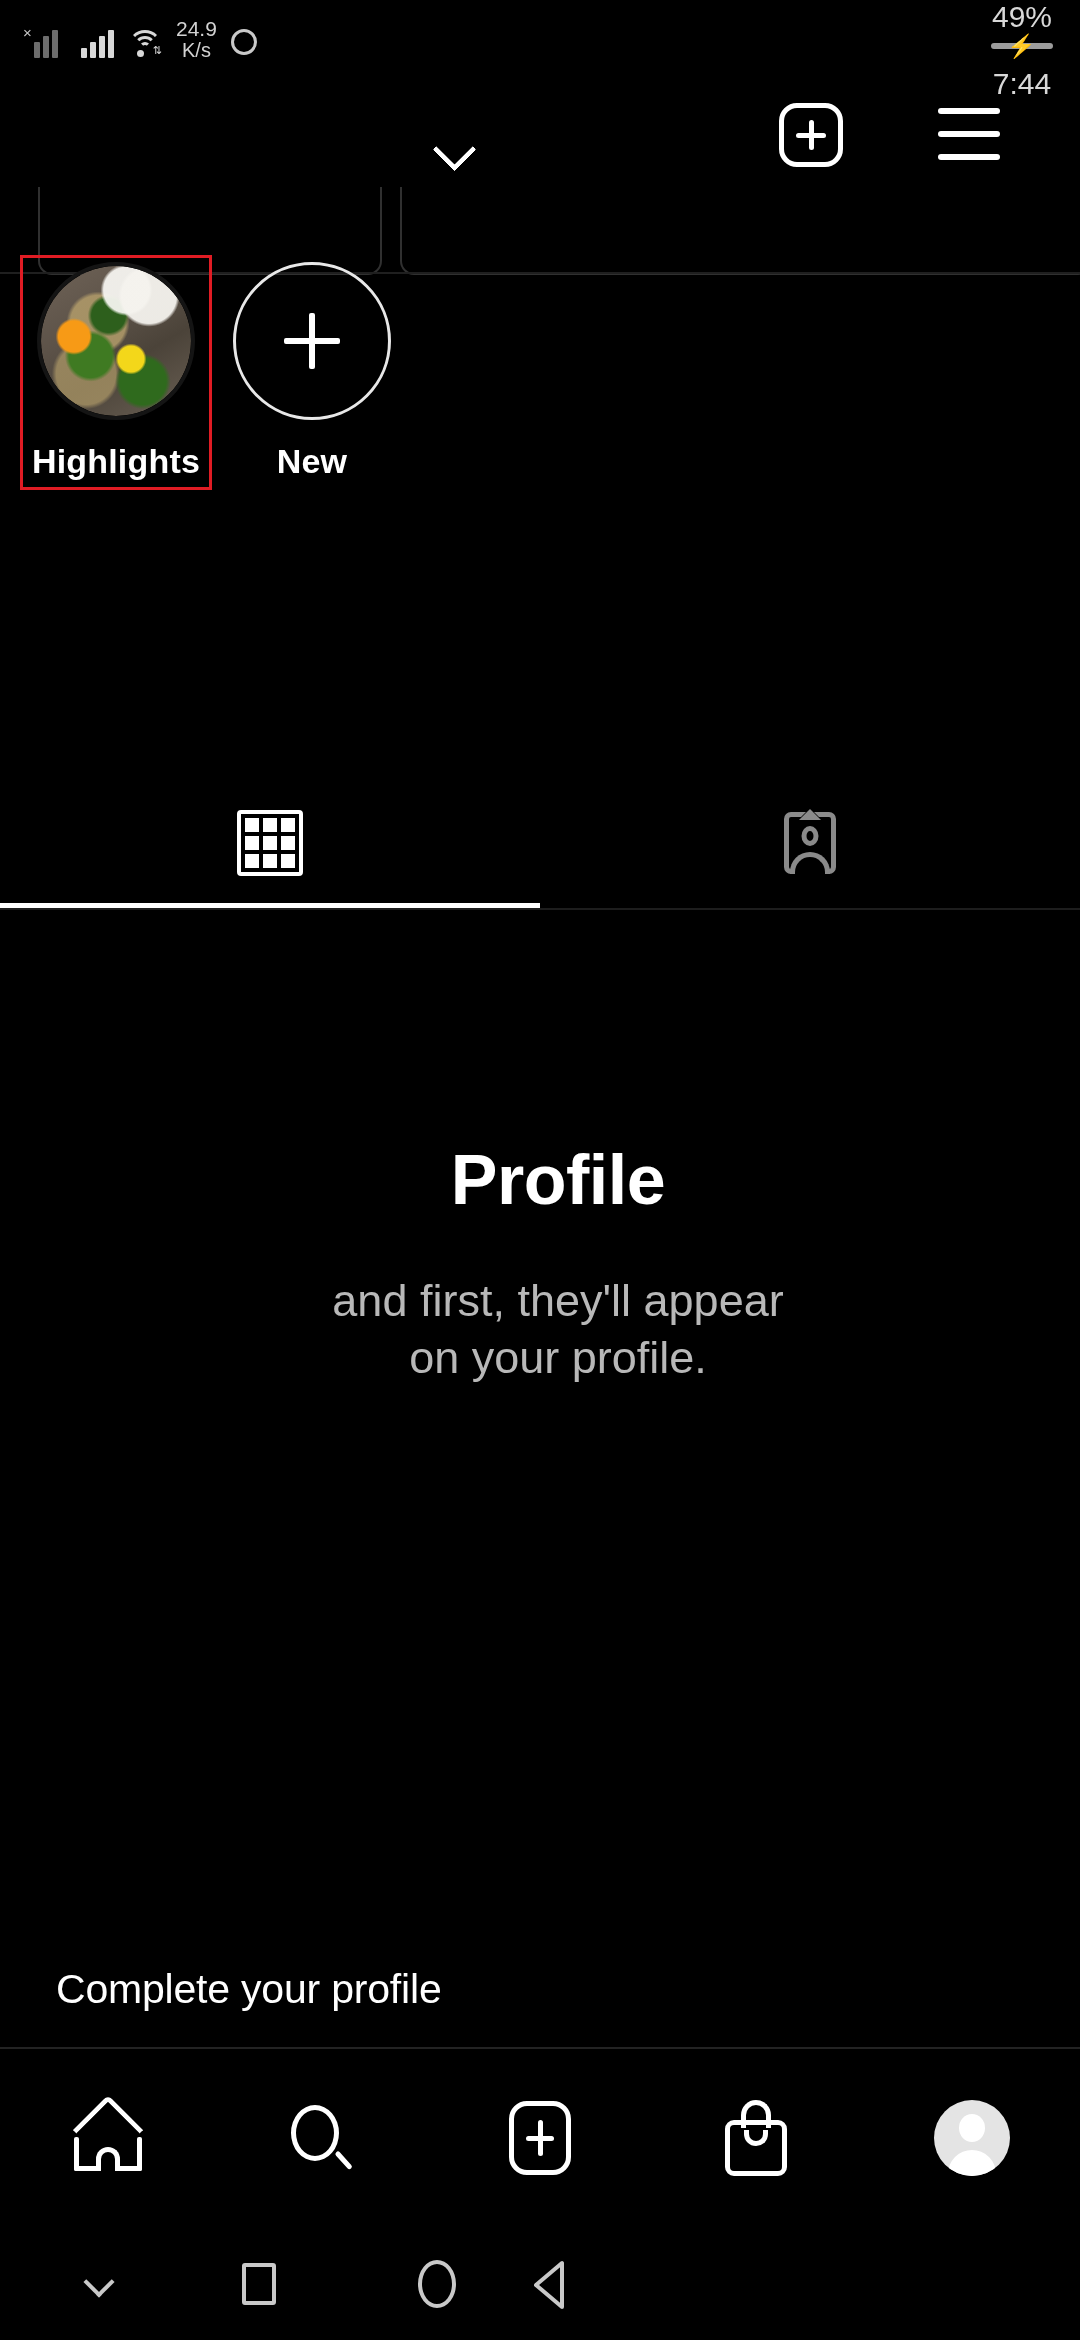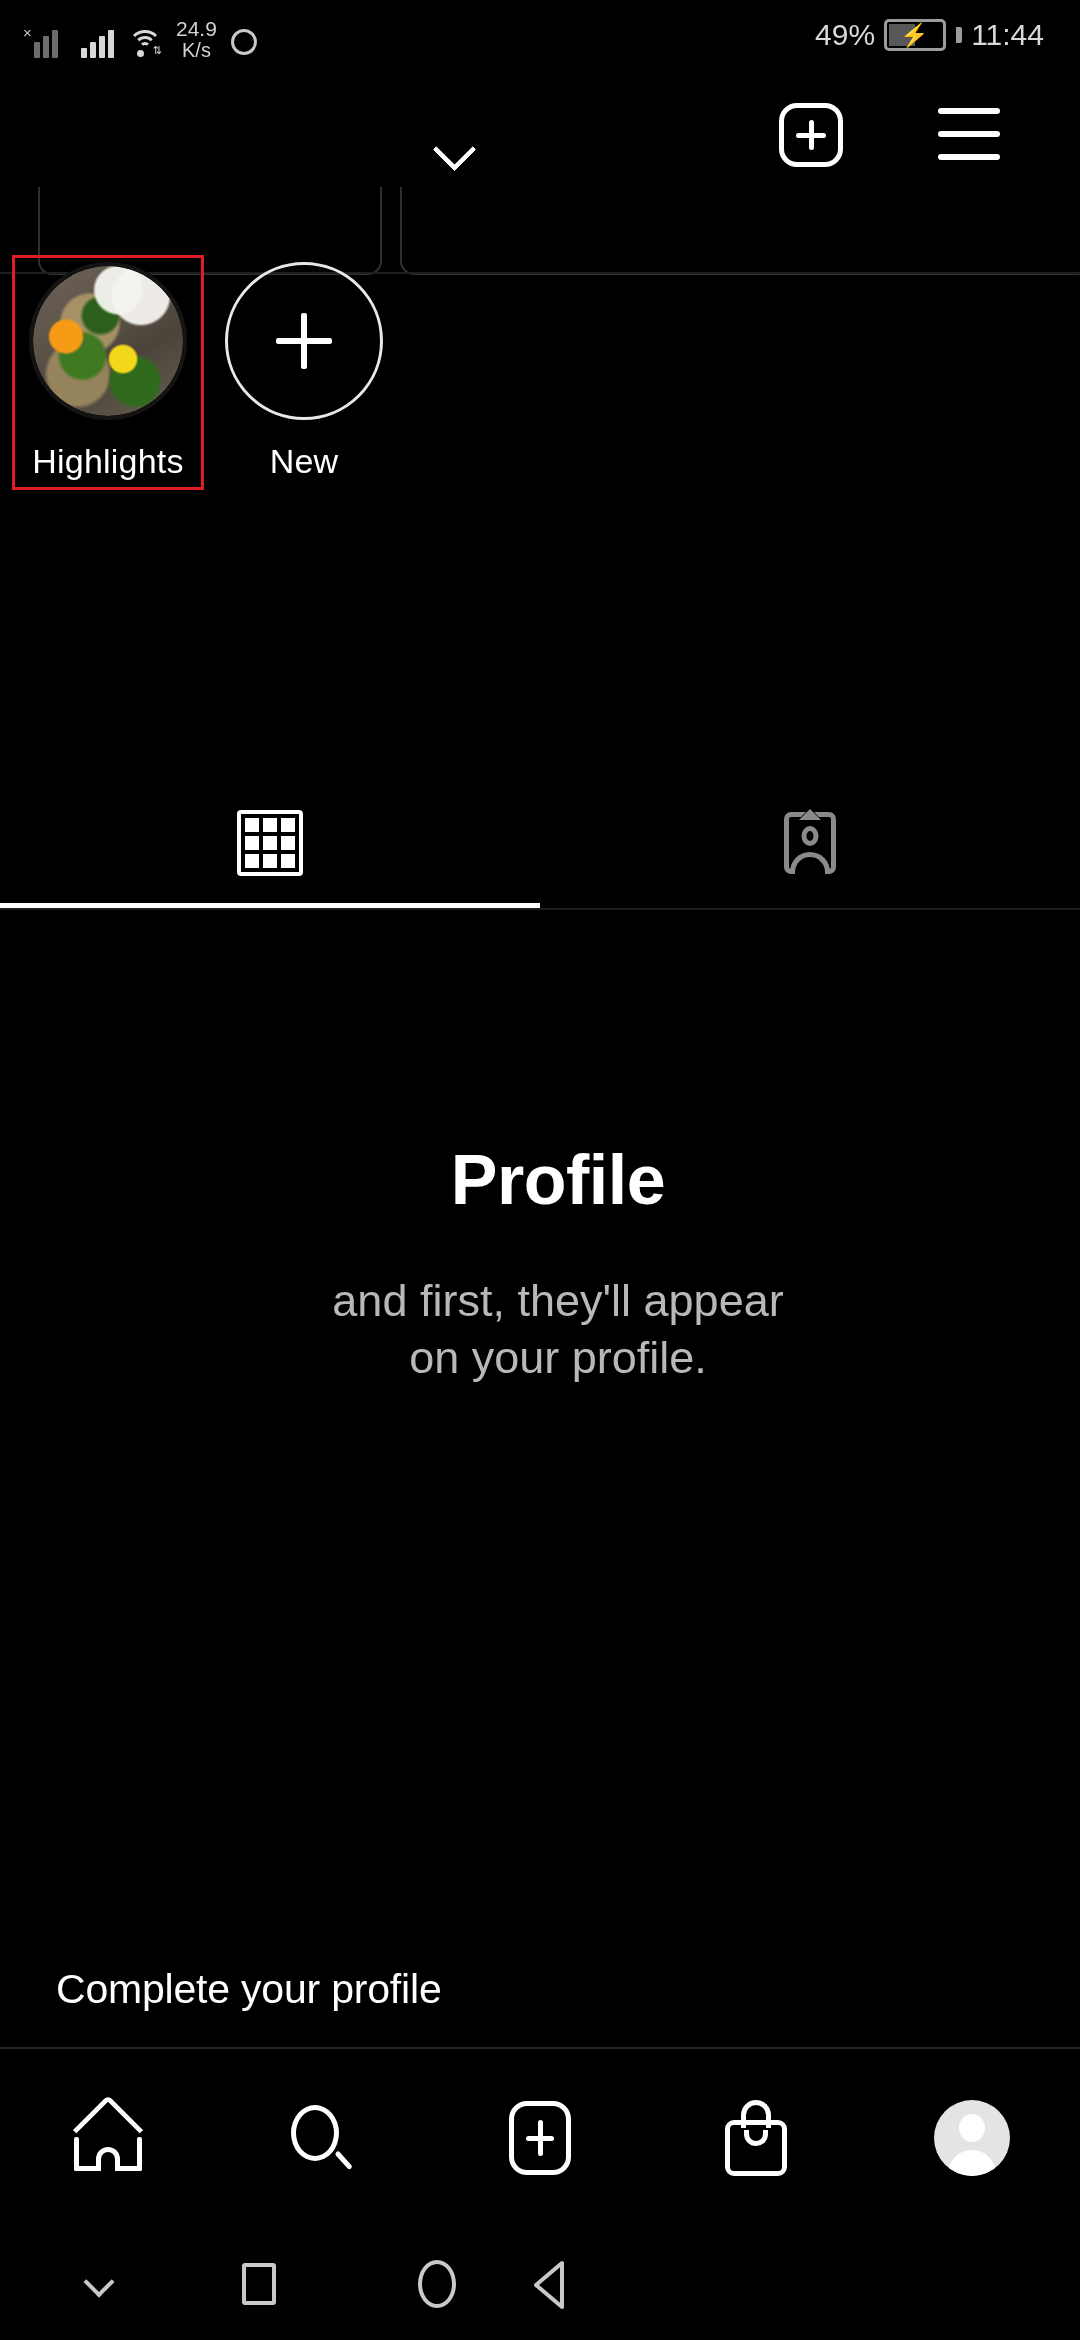--- a/index.html
+++ b/index.html
@@ -28,21 +28,21 @@
            border-left-color:transparent; border-right-color:transparent; border-radius:50%; left:50%; transform:translateX(-50%);}
   .wifi b.a{ width:34px; height:34px; top:2px; }
   .wifi b.b{ width:22px; height:22px; top:8px; }
   .wifi b.c{ width:11px; height:11px; top:14px; }
   .wifi s{ position:absolute; left:9px; bottom:1px; width:7px; height:7px; background:#d8d8d8; border-radius:50%;}
   .wifi u{ position:absolute; right:0px; bottom:2px; font-size:11px; color:#d8d8d8; line-height:1; text-decoration:none;}
   .netspeed{ display:flex; flex-direction:column; align-items:center; justify-content:flex-end; line-height:1.02;
              color:#d2d2d2; font-size:21px; margin-bottom:-2px;}
   .netspeed .u{ font-size:20px; }
   .circ-o{ width:26px; height:26px; border:3px solid #c9c9c9; border-radius:50%; margin-bottom:3px;}
-  .sb-right{ position:absolute; right:36px; top:0; height:70px; display:flex; align-items:center; gap:9px; color:#d8d8d8; font-size:30px;}
+  .sb-right{ position:absolute; right:27px; top:0; height:70px; display:flex; align-items:center; gap:9px; color:#d8d8d8; font-size:30px;flex-direction:column;}
   .batt{ position:relative; width:62px; height:32px; border:3px solid #9c9c9c; border-radius:5px; display:flex; align-items:center; }
   .batt .fill{ position:absolute; left:2px; top:2px; bottom:2px; width:26px; background:#585858;}
   .batt .bolt{ position:absolute; left:50%; top:50%; transform:translate(-50%,-50%); color:#e8e8e8; font-size:23px; line-height:1;}
   .batt-tip{ width:6px; height:16px; background:#9c9c9c; border-radius:0 2px 2px 0; margin-left:1px;}
 
   
   .topnav{ position:absolute; left:0; top:70px; width:1080px; height:118px; }
   .chev-down{ position:absolute; left:433px; top:58px; width:44px; height:44px; }
   .chev-down::before{ content:""; position:absolute; left:6px; top:6px; width:26px; height:26px;
       border-right:5px solid #fff; border-bottom:5px solid #fff; transform:rotate(45deg); border-radius:2px;}
@@ -57,21 +57,21 @@
   .hamb i:nth-child(3){ top:46px; }
 
   
   .cutrow{ position:absolute; left:0; top:187px; width:1080px; height:95px; overflow:hidden; }
   .cutrow .hrule{ position:absolute; left:0; top:85px; width:1080px; height:2px; background:#1f1f1f;}
   .cutbtn{ position:absolute; top:-44px; height:132px; border:2px solid #303030; border-radius:14px; }
   .cutbtn.b1{ left:38px; width:344px; }
   .cutbtn.b2{ left:400px; width:692px; }
 
   
-  .highlights{ position:absolute; left:8px; top:282px; width:912px; height:230px; }
+  .highlights{ position:absolute; left:16px; top:282px; width:912px; height:230px;font-weight:bold; }
   .hl-sel{ position:absolute; left:4px; top:-27px; width:192px; height:235px; border:3px solid #e01c24; }
   .hl-item{ position:absolute; top:-20px; width:200px; display:flex; flex-direction:column; align-items:center; }
   .hl-item.i1{ left:0px; }
   .hl-item.i2{ left:196px; }
   .hl-ring{ width:158px; height:158px; border-radius:50%; border:4px solid #141414; overflow:hidden;
             display:flex; align-items:center; justify-content:center; position:relative; }
   .hl-thumb{ position:absolute; inset:0; border-radius:50%; overflow:hidden;
      background:
        radial-gradient(circle at 72% 20%, rgba(245,243,238,.95) 0 17%, rgba(245,243,238,0) 19%),
        radial-gradient(circle at 57% 16%, rgba(250,249,245,.92) 0 15%, rgba(250,249,245,0) 17%),
@@ -197,21 +197,21 @@
       </div>
       <div class="circ-o"></div>
     </div>
     <div class="sb-right">
       <span>49%</span>
       <div class="batt">
         <span class="fill"></span>
           <span class="bolt">⚡</span>
       </div>
       <div class="batt-tip"></div>
-      <span>11:44</span>
+      <span>7:44</span>
     </div>
   </div>
 
   <div class="topnav">
     <div class="chev-down"></div>
     <div class="plus-sq"></div>
     <div class="hamb">
         <i></i>
         <i></i>
         <i></i>

